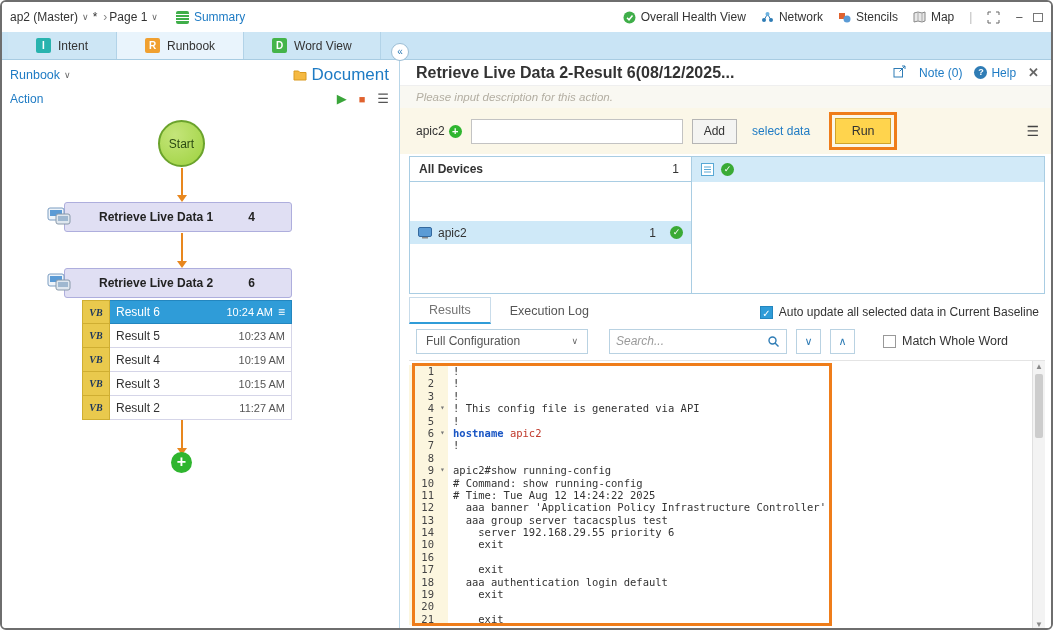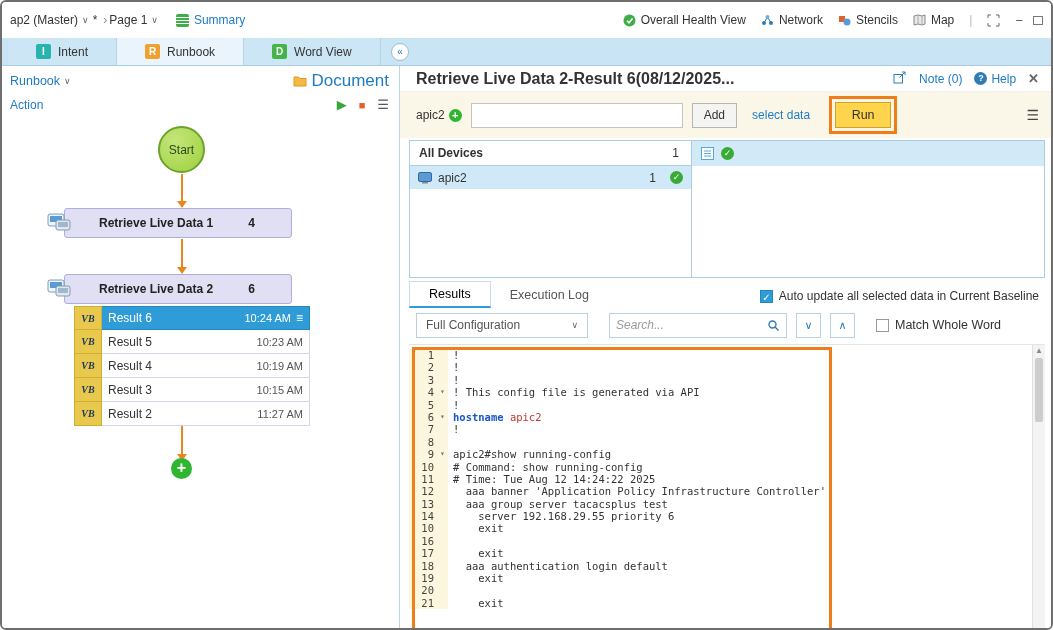--- a/index.html
+++ b/index.html
@@ -2,21 +2,21 @@
 <html><head>
 <meta charset="utf-8">
 <style>
   * { box-sizing: border-box; margin: 0; padding: 0; }
   body { background: #fff; font-family: "Liberation Sans", sans-serif; }
   .window {
     position: relative; width: 1053px; height: 630px;
     border: 2px solid #6e6e6e; border-radius: 6px; background: #fff; overflow: hidden;
   }
   
-  .topbar { height: 36px; display: flex; justify-content: space-between; padding: 0 8px; font-size: 12px; color: #333; background: #fff; }
+  .topbar { height: 30px; display: flex; justify-content: space-between; padding: 0 8px; font-size: 12px; color: #333; background: #fff; }
   .topbar-left, .topbar-right { display: flex; align-items: center; }
   .topbar-left > * { margin-right: 4px; }
   .chev { font-size: 9px; color: #666; }
   .crumb-sep { color: #888; margin: 0 2px; }
   .summary-wrap { display: flex; align-items: center; margin-left: 14px; }
   .summary-icon { width: 13px; height: 13px; border-radius: 2px; background: #3fae49; margin-right: 5px;
     background-image: linear-gradient(#3fae49 3px, #fff 3px, #fff 4px, #3fae49 4px, #3fae49 6px, #fff 6px, #fff 7px, #3fae49 7px, #3fae49 9px, #fff 9px, #fff 10px, #3fae49 10px); }
   .summary-label { color: #1e7bc4; }
   .topbar-right > * { margin-left: 15px; display: flex; align-items: center; }
   .tb-item { color: #333; }
@@ -56,21 +56,21 @@
   .arrow::after { content: ""; position: absolute; bottom: -7px; left: -4px; border-left: 5px solid transparent; border-right: 5px solid transparent; border-top: 7px solid #e8871e; }
   .arrow1 { top: 108px; height: 27px; }
   .arrow2 { top: 173px; height: 28px; }
   .arrow3 { top: 360px; height: 28px; }
   .flow-node { position: absolute; left: 62px; width: 228px; height: 30px; background: #e0dff3; border: 1px solid #aeaedd; border-radius: 3px;
     display: flex; align-items: center; padding: 0 12px 0 34px; }
   .node1 { top: 142px; } .node2 { top: 208px; }
   .node-label { font-weight: bold; font-size: 12px; color: #222; flex: 1; }
   .node-count { font-size: 12px; font-weight: bold; color: #222; margin-right: 24px; }
   .node-icon { position: absolute; left: -18px; top: 2px; }
-  .result-list { position: absolute; left: 72px; top: 240px; width: 236px; }
+  .result-list { position: absolute; left: 80px; top: 240px; width: 210px; }
   .result-row { display: flex; height: 24px; }
   .vb-badge { width: 28px; background: #e9c94d; border: 1px solid #cfae32; color: #1a355e; font-size: 10px; font-weight: bold; font-style: italic;
     display: flex; align-items: center; justify-content: center; font-family: "Liberation Serif", serif; }
   .result-main { flex: 1; display: flex; align-items: center; background: #fff; border: 1px solid #d5d5e8; border-left: none; padding: 0 6px; }
   .result-row + .result-row .result-main, .result-row + .result-row .vb-badge { border-top: none; }
   .result-label { flex: 1; font-size: 12px; color: #333; }
   .result-time { font-size: 11px; color: #555; }
   .result-menu { margin-left: 5px; font-size: 12px; color: #fff; }
   .result-row.selected .result-main { background: #2f9cd8; border-color: #2386bf; }
   .result-row.selected .result-label, .result-row.selected .result-time { color: #fff; }
@@ -88,48 +88,48 @@
   .device-tag { font-size: 12px; color: #333; display: flex; align-items: center; gap: 4px; }
   .plus-small { width: 13px; height: 13px; border-radius: 50%; background: #2fb52f; color: #fff; font-size: 11px; line-height: 12px; text-align: center; font-weight: bold; }
   .rp-text-input { width: 212px; height: 25px; border: 1px solid #c3c3c3; background: #fff; font-size: 12px; padding: 0 6px; font-family: "Liberation Sans", sans-serif; }
   .add-btn { height: 25px; padding: 0 11px; background: #f4f4f2; border: 1px solid #b5b5b5; font-size: 12px; color: #333; cursor: pointer; }
   .select-data { color: #1e7bc4; font-size: 12px; cursor: pointer; margin-left: 6px; }
   .annotation-box { border: 3px solid #ef7d1a; padding: 3px; margin-left: 10px; }
   .run-btn { width: 56px; height: 26px; background: #ffd44d; border: 1px solid #cfa22a; font-size: 12.5px; color: #333; cursor: pointer; }
   .rp-input-spacer { flex: 1; }
   .rp-menu-icon { color: #444; font-size: 14px; cursor: pointer; }
   .devices-row { height: 138px; margin: 2px 6px 0 9px; display: flex; border: 1px solid #a9cde3; }
-  .dev-pane-left { width: 282px; border-right: 1px solid #a9cde3; display: flex; flex-direction: column; }
+  .dev-pane-left { width: 282px; border-right: 1px solid #a9cde3; display: flex; flex-direction: column; gap: 39px; }
   .dev-header { height: 25px; display: flex; align-items: center; justify-content: space-between; padding: 0 12px 0 9px; border-bottom: 1px solid #a9cde3; }
   .dev-header-label { font-size: 12px; font-weight: bold; color: #333; }
   .dev-header-count { font-size: 12px; color: #333; }
   .dev-row { height: 23px; display: flex; align-items: center; gap: 6px; padding: 0 8px; background: #cfe9f8; cursor: pointer; }
   .dev-name { flex: 1; font-size: 12px; color: #333; }
   .dev-count { font-size: 12px; color: #333; margin-right: 8px; }
   .check-circle { width: 13px; height: 13px; border-radius: 50%; background: #3aaa35; color: #fff; font-size: 9px; line-height: 13px; text-align: center; flex-shrink: 0; }
   .dev-pane-right { flex: 1; display: flex; flex-direction: column; }
   .data-header { height: 25px; background: #d2eaf8; display: flex; align-items: center; gap: 7px; padding: 0 10px 0 9px; }
   .data-header-label { flex: 1; font-size: 12px; color: #333; }
   .results-tabs-row { height: 30px; display: flex; align-items: flex-end; padding: 0 12px 0 9px; }
-  .res-tab { height: 27px; display: flex; align-items: center; padding: 0 19px; font-size: 12.5px; color: #000000; cursor: pointer; }
+  .res-tab { height: 27px; display: flex; align-items: center; padding: 0 19px; font-size: 12.5px; color: #737373; cursor: pointer; }
   .res-tab.active { background: #fff; border: 1px solid #c9dcea; border-bottom: 2px solid #2f9cd8; }
   .res-tab.inactive { color: #555; }
   .tabs-spacer { flex: 1; }
   .auto-update { display: flex; align-items: center; gap: 6px; padding-bottom: 5px; }
   .checkbox { width: 13px; height: 13px; flex-shrink: 0; }
   .checkbox.checked { background: #2f9cd8; color: #fff; font-size: 10px; line-height: 13px; text-align: center; border: 1px solid #2386bf; }
   .checkbox.unchecked { background: #fff; border: 1px solid #999; }
   .auto-update-label { font-size: 12px; color: #333; }
   .toolbar-row { height: 34px; display: flex; align-items: center; padding: 0 12px 0 16px; gap: 9px; }
   .view-select { width: 172px; height: 25px; border: 1px solid #b9d2e2; background: #fff; display: flex; align-items: center; justify-content: space-between; padding: 0 9px; font-size: 12px; color: #555; cursor: pointer; }
   .search-wrap { width: 178px; height: 25px; border: 1px solid #b9d2e2; background: #fff; display: flex; align-items: center; padding: 0 6px; margin-left: 12px; }
   .search-input { flex: 1; border: none; outline: none; font-size: 12px; font-style: italic; color: #555; min-width: 0; font-family: "Liberation Sans", sans-serif; }
   .search-input::placeholder { color: #9a9a9a; font-style: italic; }
   .nav-btn { width: 25px; height: 25px; border: 1px solid #b9d2e2; background: #fff; color: #2f7cb5; font-size: 11px; display: flex; align-items: center; justify-content: center; cursor: pointer; }
-  .match-word { display: flex; align-items: center; gap: 6px; margin-left: 12px; }
+  .match-word { display: flex; align-items: center; gap: 6px; margin-left: 19px; }
   .match-word-label { font-size: 12.5px; color: #333; }
   
   .code-area { flex: 1; margin: 2px 6px 2px 9px; position: relative; background: #fff; border-top: 1px solid #e4e4e4; overflow: hidden; }
   .code-lines { padding-top: 4px; }
   .code-line { display: flex; height: 12.4px; line-height: 12.4px; font-family: "DejaVu Sans Mono", monospace; font-size: 10.5px; color: #333; white-space: pre; }
   .ln { width: 28px; text-align: right; padding-right: 3px; color: #444; background: #fcf6df; flex-shrink: 0; }
   .fold { width: 11px; background: #fcf6df; color: #777; font-size: 8px; text-align: center; flex-shrink: 0; }
   .code-text { padding-left: 5px; }
   .code-text .kw { color: #1a56c4; font-weight: bold; }
   .code-text .val { color: #c0392b; }
@@ -330,20 +330,23 @@
         <span class="rp-link">
           <span>Note (0)</span>
         </span>
         <span class="rp-link">
           <span class="help-circle">?</span>
           <span>Help</span>
         </span>
         <span class="rp-close">✕</span>
       </div>
 
+      <div class="rp-desc-row">
+        <span class="rp-desc">Please input description for this action.</span>
+      </div>
 
       <div class="rp-input-row">
         <span class="device-tag">
           <span>apic2</span>
           <span class="plus-small">+</span>
         </span>
         <input class="rp-text-input" type="text" style="">
         <button class="add-btn">Add</button>
         <span class="select-data">select data</span>
         <span class="annotation-box">

